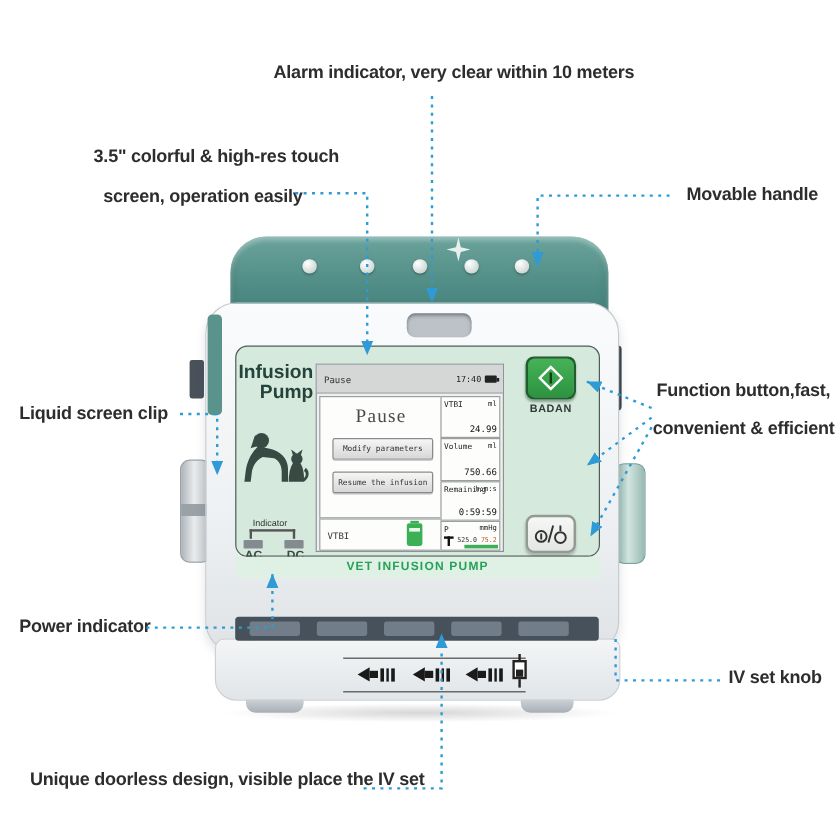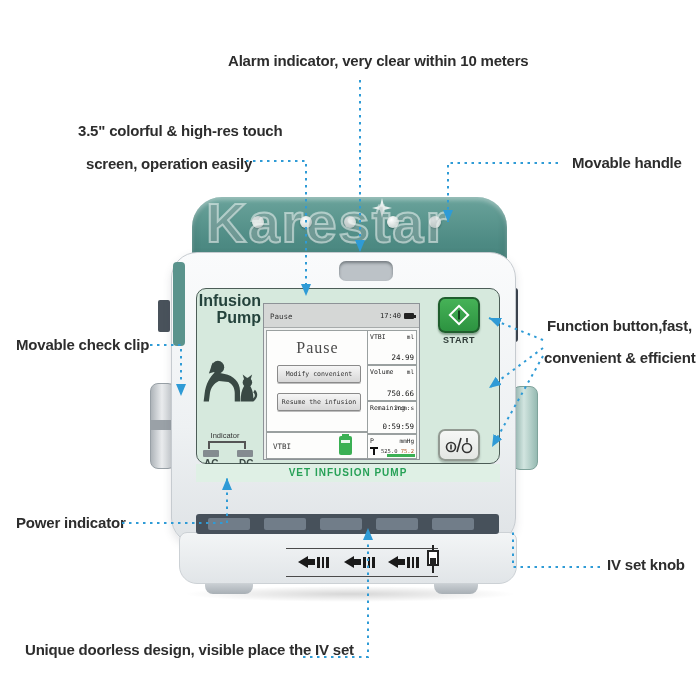--- a/index.html
+++ b/index.html
@@ -59,21 +59,21 @@
     background:linear-gradient(90deg,#aeb4b9,#e9ebed 45%,#bfc4c8); border:1px solid #98a0a6; }
   .knob-left .groove { position:absolute; left:0; top:36px; width:100%; height:10px; background:#9aa1a7; }
   .knob-right { left:512px; top:386px; width:26px; height:84px;
     background:linear-gradient(90deg,#8fb5ad,#d2e5e0 45%,#96bab2); border:1px solid #7fa39b; }
 
   
   .front-panel {
     position:absolute; left:196px; top:288px; width:304px; height:176px;
     background:#d6e9dd; border:1px solid #4c5d57; border-radius:10px; z-index:4;
   }
-  .brand-title { position:absolute; left:0; top:4px; width:64px; text-align:right;
+  .brand-title { position:absolute; left:0; top:14px; width:64px; text-align:right;
     font-size:16px; font-weight:700; color:#24433c; line-height:1.05; }
   .silhouette { position:absolute; left:4px; top:58px; }
   .indicator-group { position:absolute; left:2px; top:142px; width:62px; font-size:7.5px; color:#333; }
   .indicator-group .ind-label { text-align:center; width:52px; }
   .bracket { position:absolute; left:9px; top:10px; width:38px; height:8px;
     border-top:2px solid #555; border-left:2px solid #555; border-right:2px solid #555; }
   .pad { position:absolute; top:19px; width:16px; height:7px; background:#848b90; border-radius:1px; }
   .pad-ac { left:4px; } .pad-dc { left:38px; }
   .acdc { position:absolute; top:27px; font-size:10px; color:#3c4a46; font-weight:600; }
   .ac { left:5px; } .dc { left:40px; }
@@ -186,21 +186,20 @@
     </div>
   <div class="knob knob-right"></div>
 
   <div class="foot" style="left:205px; width:48px;"></div>
   <div class="foot" style="left:434px; width:44px;"></div>
 
   <div class="body-shell"></div>
   <div class="side-arm-left"></div>
   <div class="speaker-slot"></div>
 
-  <div class="watermark">Karestar</div>
 
   <div class="front-panel">
     <div class="brand-title">
       <div>Infusion</div>
       <div>Pump</div>
     </div>
 
     <svg class="silhouette" width="58" height="72" viewBox="0 0 110 90">
       <g fill="#394944">
         <circle cx="32" cy="15" r="12"></circle>
@@ -227,21 +226,21 @@
       <div class="statusbar">
         <span class="st-left">Pause</span>
         <span class="st-right">
           <span>17:40</span>
           <span class="st-batt"></span>
         </span>
       </div>
 
       <div class="cell main-cell">
         <div class="main-title">Pause</div>
-        <div class="soft-btn b1">Modify convenient</div>
+        <div class="soft-btn b1">Modify parameters</div>
         <div class="soft-btn b2">Resume the infusion</div>
       </div>
 
       <div class="cell mode-cell">
         <span class="mode-text">VTBI</span>
         <span class="batt-green"></span>
       </div>
 
       <div class="rrow r1">
         <span class="lbl">VTBI</span>
@@ -268,21 +267,21 @@
       </div>
     </div>
 
     <div class="fn-wrap" style="left:229px; top:8px;">
       <div class="fn-btn btn-start-face">
         <svg width="24" height="24" viewBox="0 0 24 24">
           <rect x="5.5" y="5.5" width="13" height="13" transform="rotate(45 12 12)" fill="none" stroke="#ffffff" stroke-width="2"></rect>
           <line x1="12" y1="7.5" x2="12" y2="16.5" stroke="#123e1c" stroke-width="2"></line>
         </svg>
       </div>
-      <div class="fn-label">START</div>
+      <div class="fn-label">BADAN</div>
     </div>
 
 
     <div class="fn-wrap" style="left:229px; top:140px;">
       <div class="fn-btn btn-power-face" style="height:32px;">
         <svg width="30" height="18" viewBox="0 0 30 18">
           <circle cx="7" cy="11" r="4.5" fill="none" stroke="#333" stroke-width="1.6"></circle>
           <line x1="7" y1="8.5" x2="7" y2="13.5" stroke="#333" stroke-width="1.6"></line>
           <line x1="13" y1="16" x2="17" y2="2" stroke="#333" stroke-width="1.6"></line>
           <circle cx="23" cy="12" r="4.5" fill="none" stroke="#333" stroke-width="1.6"></circle>
@@ -351,20 +350,20 @@
       <polyline points="122,523 227,523 227,478" marker-end="url(#arw)"></polyline>
       <polyline points="600,567 513,567 513,528"></polyline>
       <polyline points="303,657 368,657 368,528" marker-end="url(#arw)"></polyline>
     </g>
   </svg>
 
   <div class="callout" style="left:228px; top:52px;">Alarm indicator, very clear within 10 meters</div>
   <div class="callout" style="left:78px; top:122px;">3.5" colorful &amp; high-res touch</div>
   <div class="callout" style="left:86px; top:155px;">screen, operation easily</div>
   <div class="callout" style="left:572px; top:154px;">Movable handle</div>
-  <div class="callout" style="left:16px; top:336px;">Movable check clip</div>
+  <div class="callout" style="left:16px; top:336px;">Liquid screen clip</div>
   <div class="callout" style="left:547px; top:317px;">Function button,fast,</div>
   <div class="callout" style="left:544px; top:349px;">convenient &amp; efficient</div>
   <div class="callout" style="left:16px; top:514px;">Power indicator</div>
   <div class="callout" style="left:607px; top:556px;">IV set knob</div>
   <div class="callout" style="left:25px; top:641px;">Unique doorless design, visible place the IV set</div>
 
 </div>
 
 </body></html>

